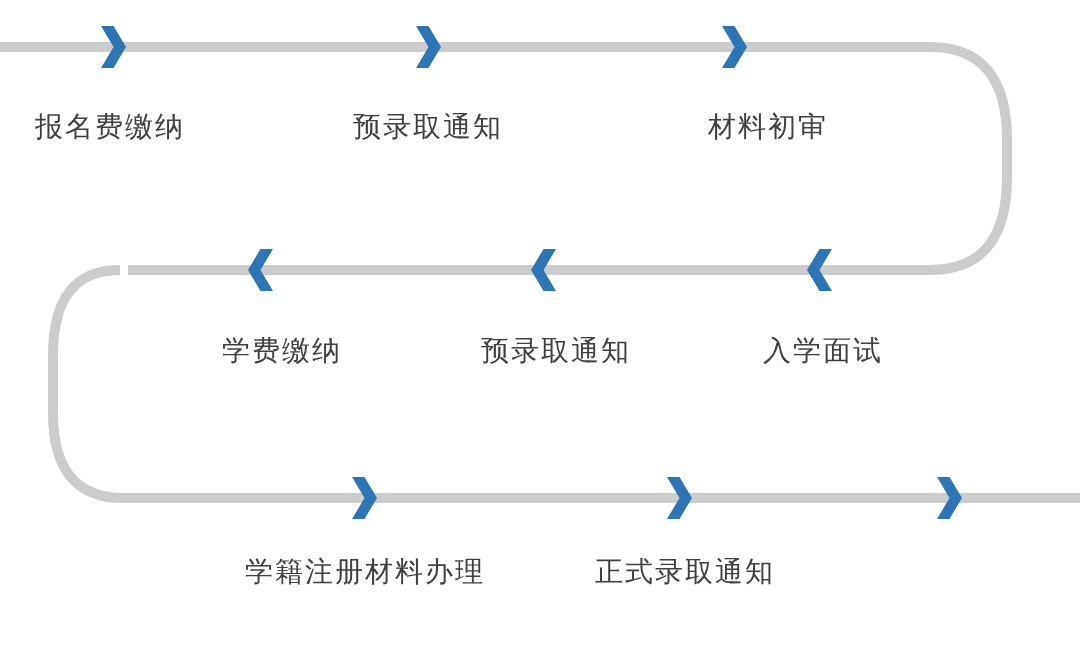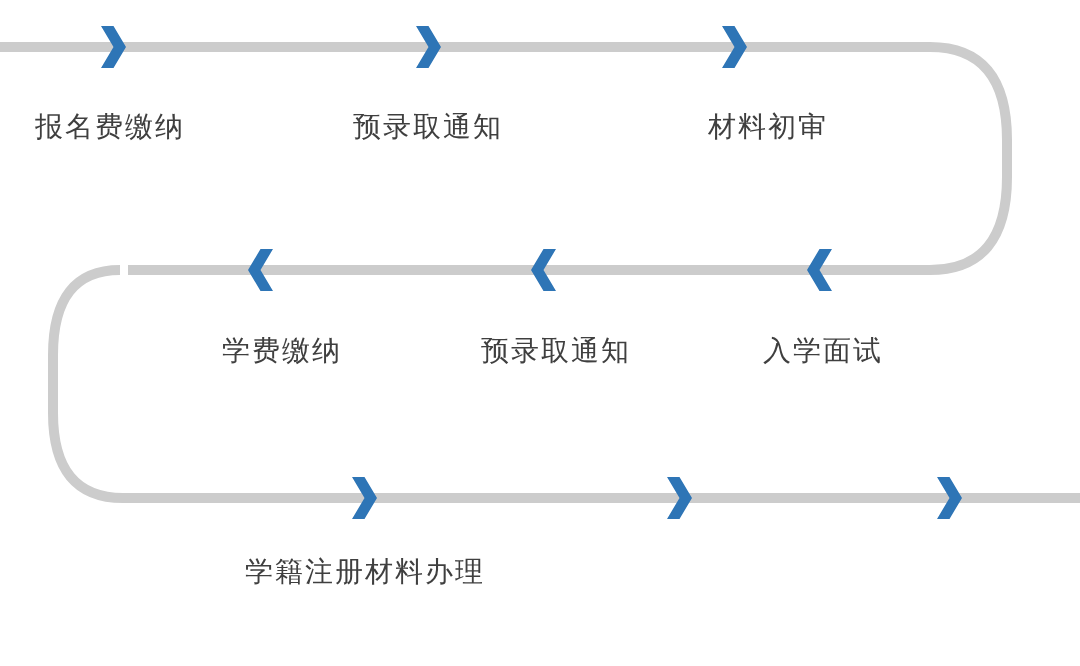--- a/index.html
+++ b/index.html
@@ -75,14 +75,15 @@
 
   <div class="step-label" style="left:110px; top:103px;">报名费缴纳</div>
   <div class="step-label" style="left:428px; top:103px;">预录取通知</div>
   <div class="step-label" style="left:768px; top:103px;">材料初审</div>
 
   <div class="step-label" style="left:282px; top:327px;">学费缴纳</div>
   <div class="step-label" style="left:556px; top:327px;">预录取通知</div>
   <div class="step-label" style="left:823px; top:327px;">入学面试</div>
 
   <div class="step-label" style="left:365px; top:548px;">学籍注册材料办理</div>
+  <div class="step-label" style="left:685px; top:548px;">正式录取通知</div>
 
 </div>
 
 </body></html>

